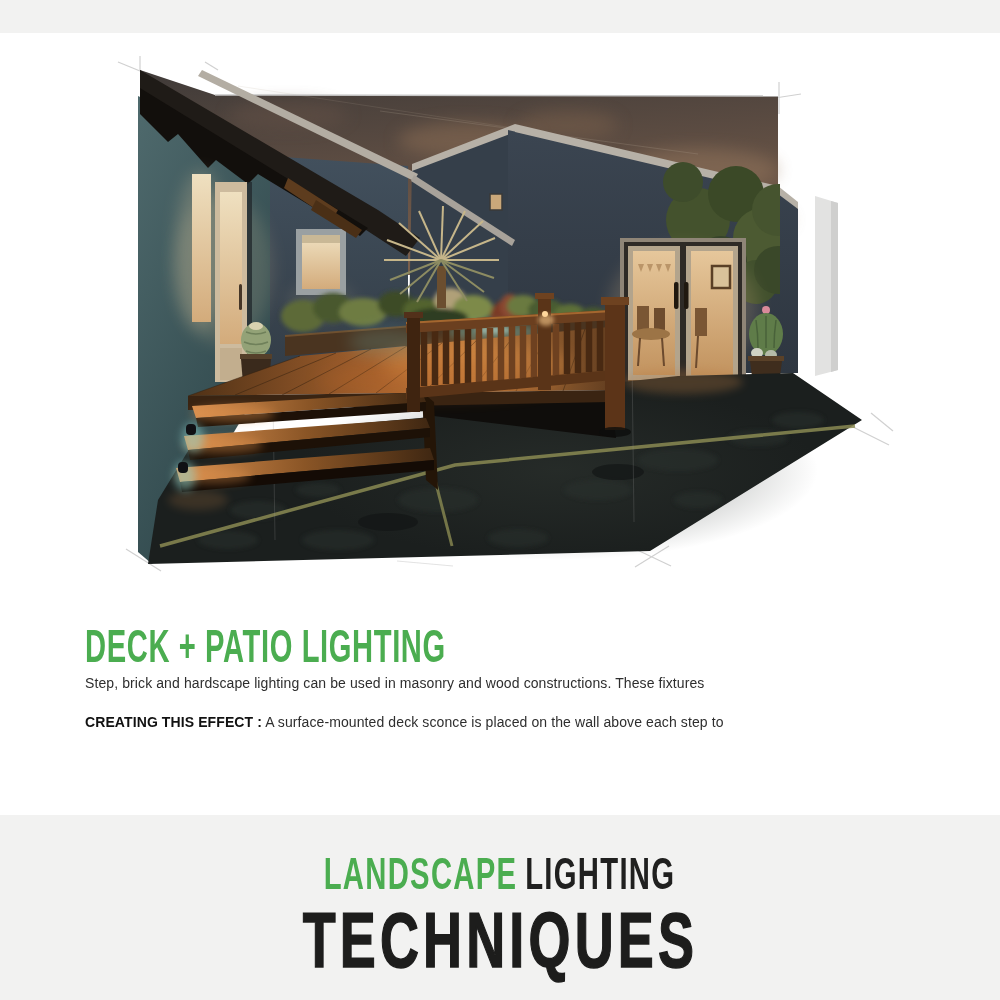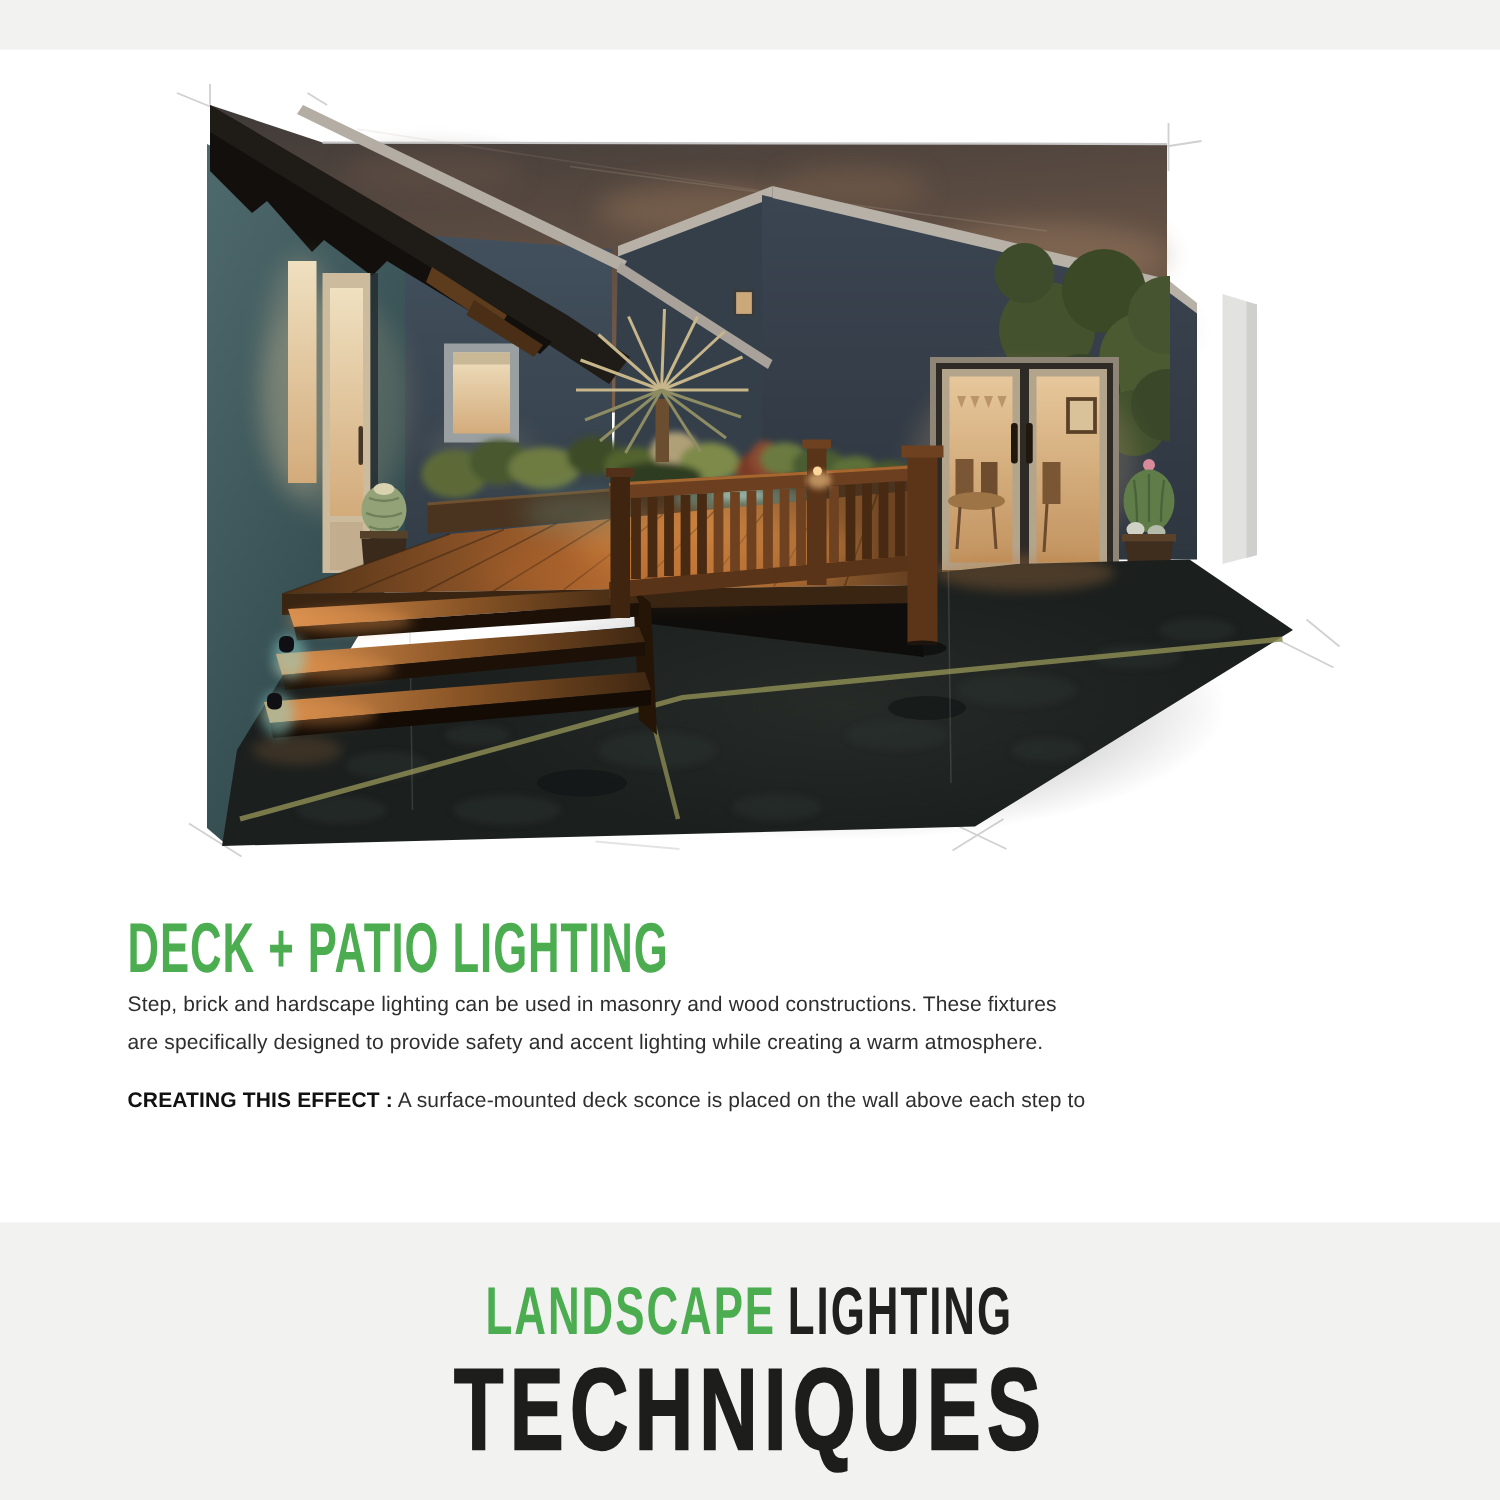--- a/index.html
+++ b/index.html
@@ -4,21 +4,21 @@
 <style>
   html,body{margin:0;padding:0;}
   body{
     width:1000px;height:1000px;position:relative;overflow:hidden;
     background:#ffffff;font-family:"Liberation Sans","DejaVu Sans",sans-serif;
   }
   .band{position:absolute;left:0;width:1000px;background:#f2f2f1;}
   #top-band{top:0;height:33px;}
   #scene-wrap{position:absolute;left:138px;top:70px;width:726px;height:502px;}
   #marks-wrap{position:absolute;left:100px;top:40px;width:800px;height:560px;pointer-events:none;}
-  #text-section{position:absolute;left:85px;top:608px;width:852px;}
+  #text-section{position:absolute;left:85px;top:622px;width:852px;}
   .headline{
     color:#4bad50;font-size:47px;font-weight:700;letter-spacing:1px;
     display:inline-block;transform:scaleX(.62);transform-origin:left center;
     white-space:nowrap;line-height:1;margin:0 0 2px 0;
   }
   .body-copy{color:#2e2e2e;font-size:14px;line-height:25px;letter-spacing:.1px;}
   .para{margin:0 0 0 0;padding:0;}
   .para + .para{margin-top:14px;}
   .para .line{display:block;white-space:nowrap;}
   .para strong{color:#111;font-weight:700;}
@@ -380,21 +380,20 @@
     <rect x="463" y="227" width="28" height="8" fill="#6e4220"></rect>
     <ellipse cx="477" cy="362" rx="16" ry="5" fill="#0c0e0d" opacity=".8"></ellipse>
   </g>
 </svg>
 
 <div id="text-section">
   <h1 class="headline">DECK + PATIO LIGHTING</h1>
   <div class="body-copy">
     <p class="para">
       <span class="line">Step, brick and hardscape lighting can be used in masonry and wood constructions. These fixtures</span>
-      <span class="line">are specifically designed to provide safety and accent lighting while creating a warm atmosphere.</span>
     </p>
     <p class="para">
       <span class="line"><strong>CREATING THIS EFFECT :</strong> <span>A surface-mounted deck sconce is placed on the wall above each step to</span></span>
     </p>
   </div>
 </div>
 
 <div id="footer-band" class="band">
   <div class="brand-line1">
     <span class="brand-green">LANDSCAPE</span><span class="brand-dark">LIGHTING</span>

